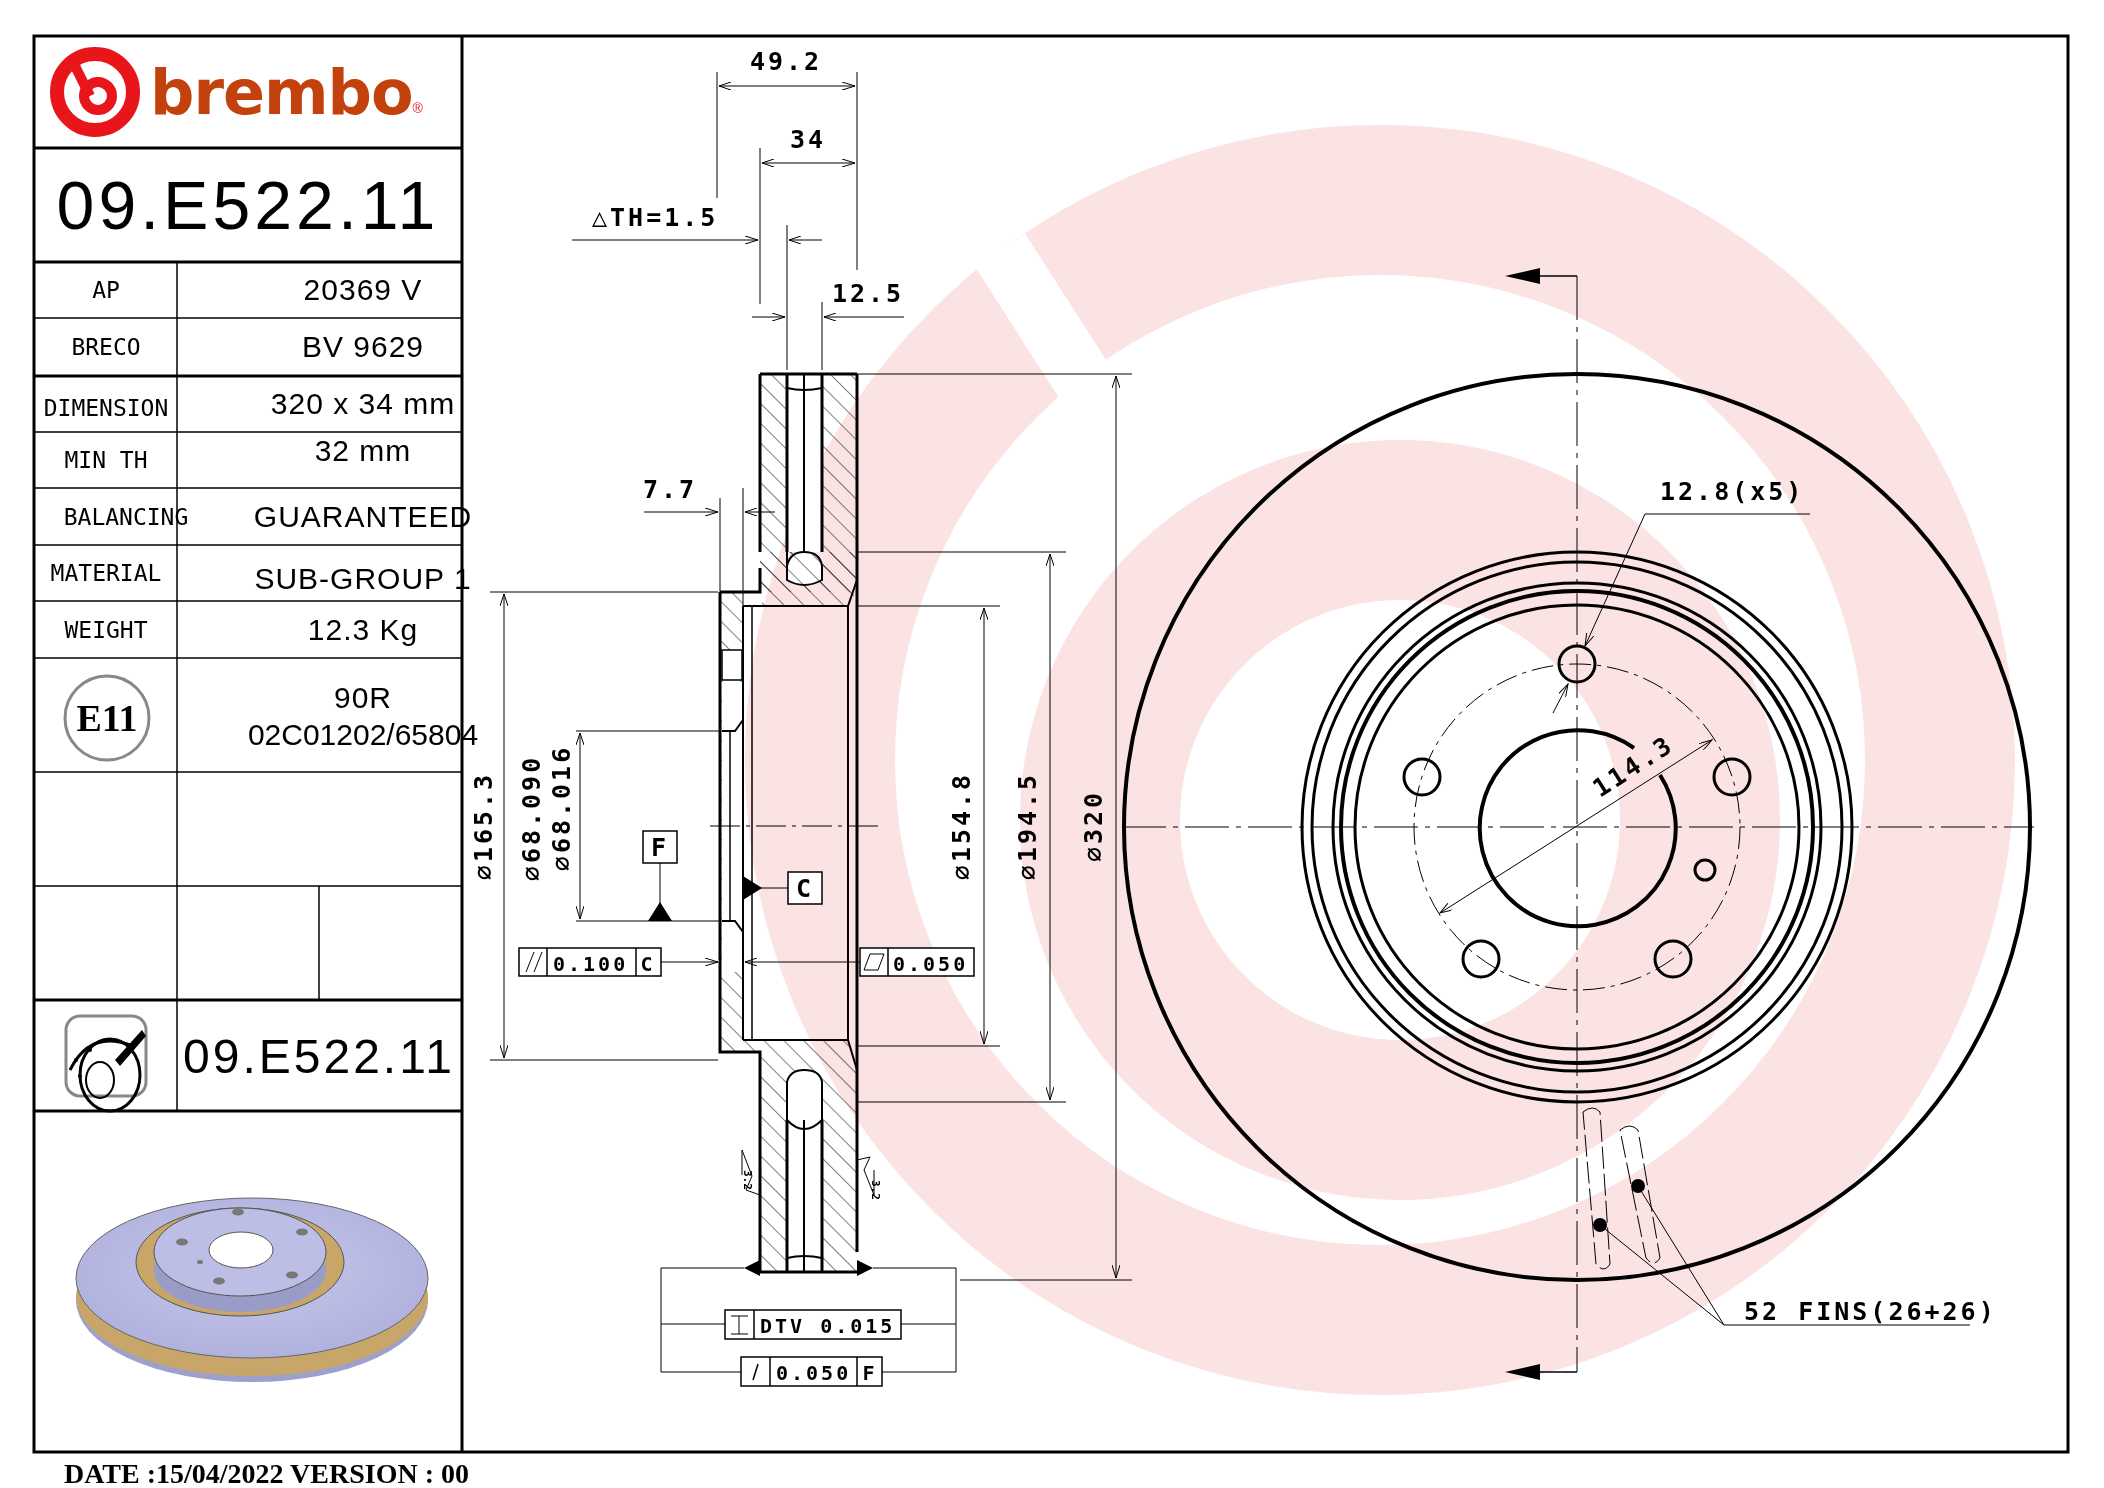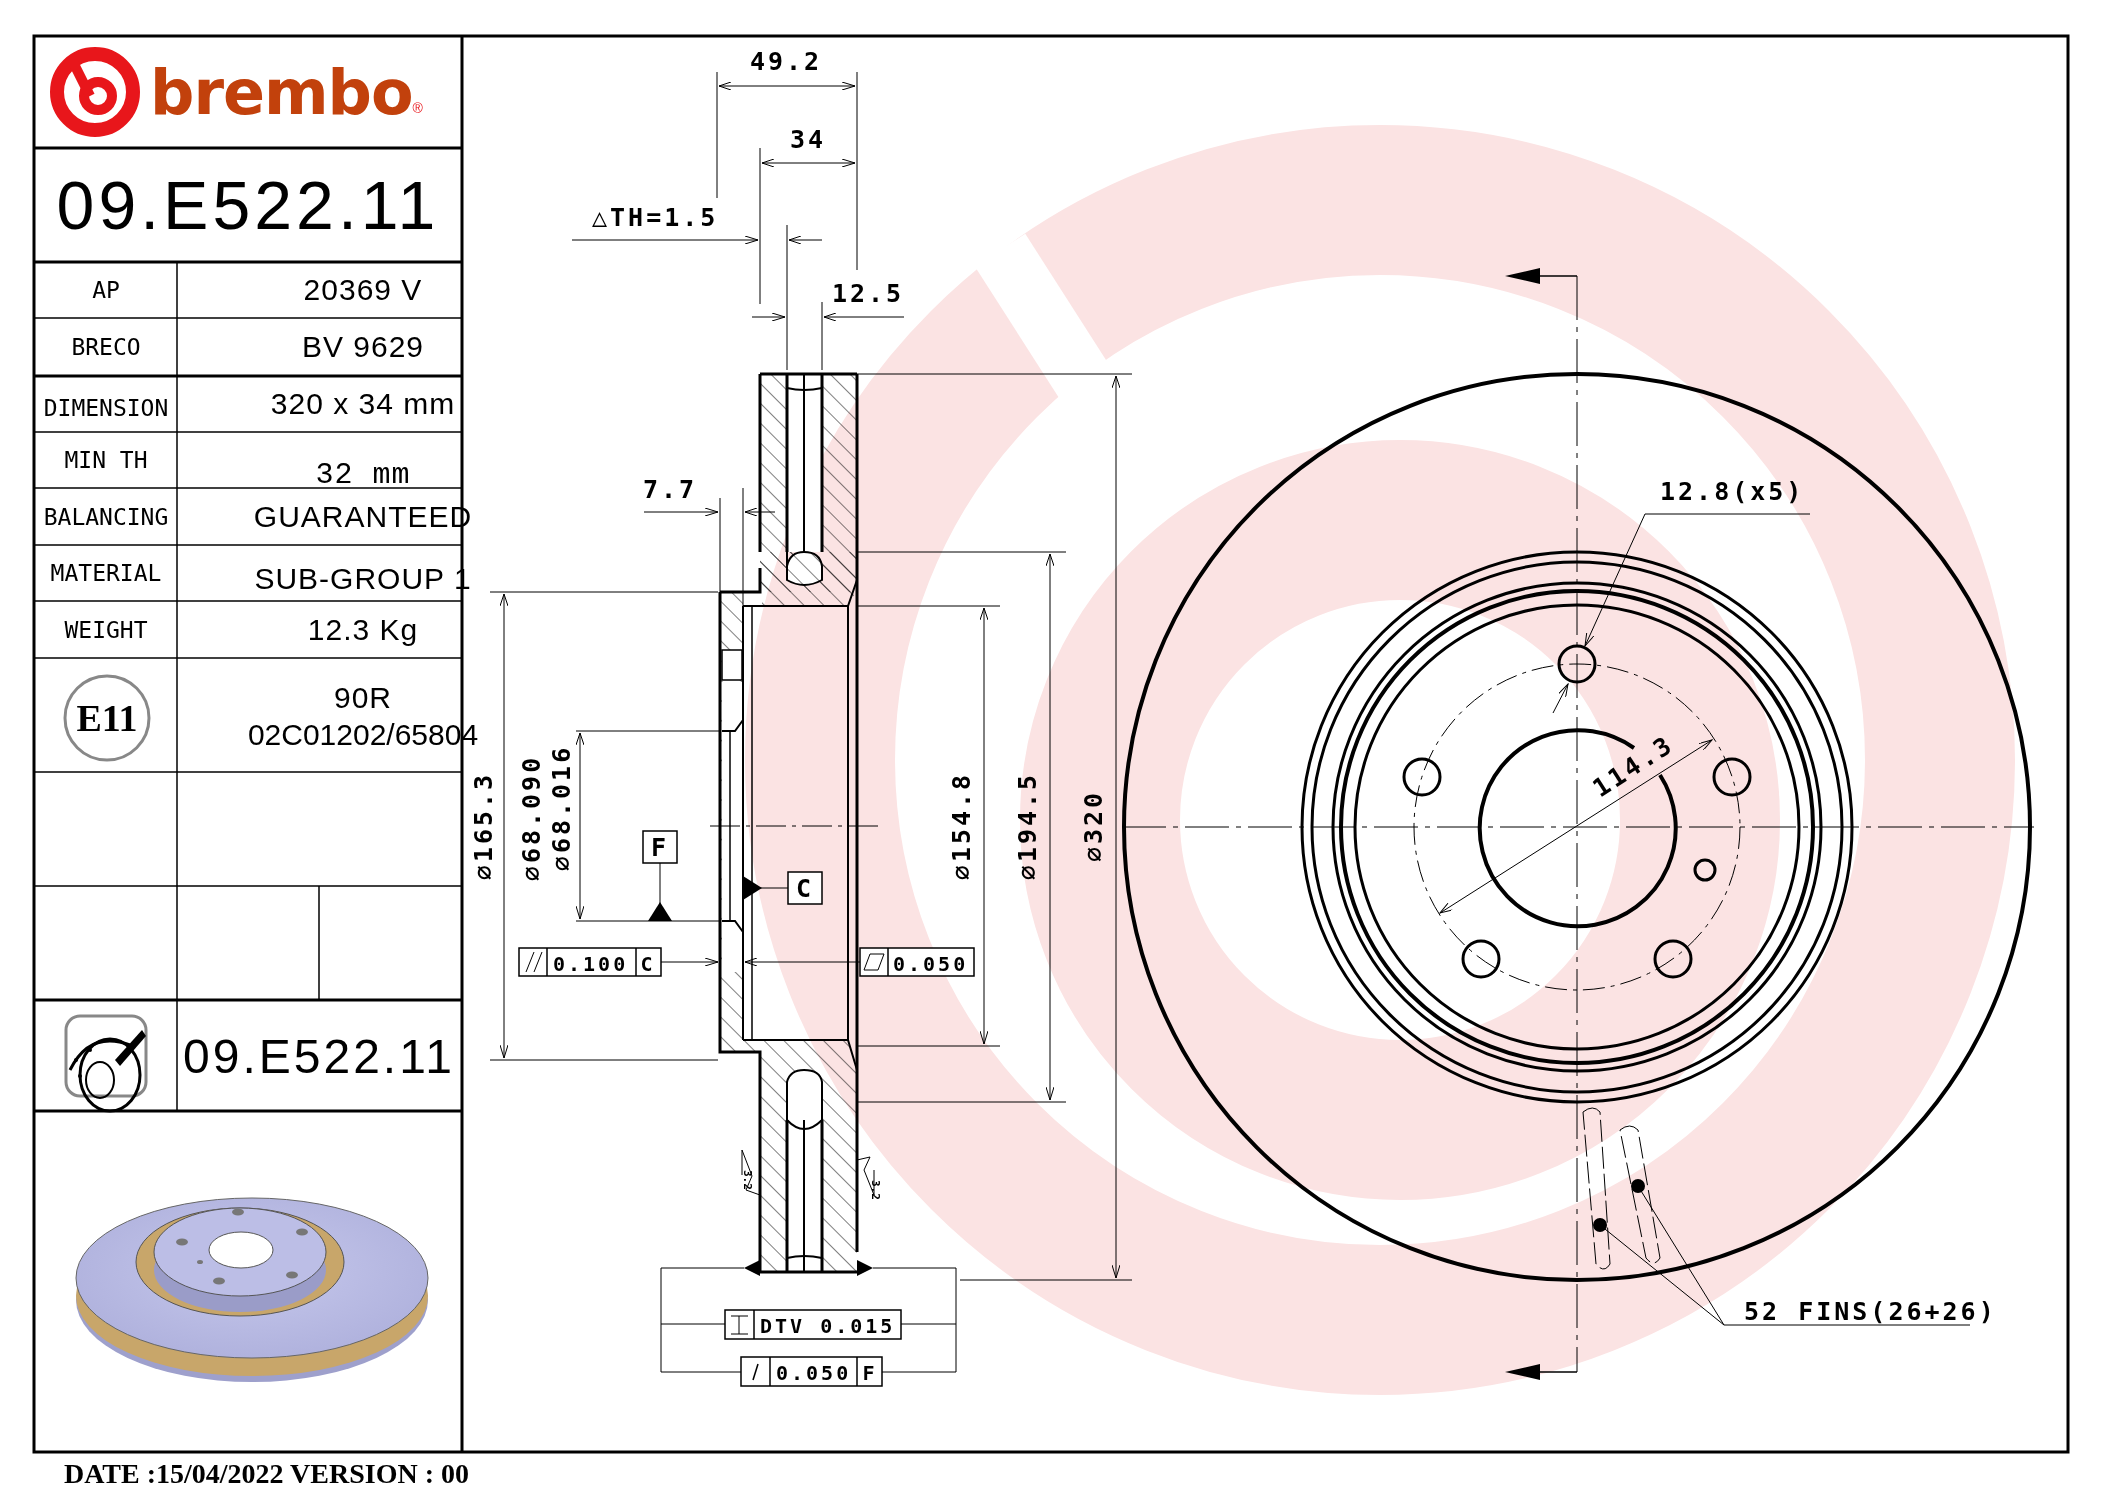--- a/index.html
+++ b/index.html
@@ -285,22 +285,22 @@
 
 <div class="cell pn" style="left:36px;top:150px;width:424px;height:110px;">09.E522.11</div>
 
 <div class="cell lbl" style="left:36px;top:262px;width:140px;height:56px;">AP</div>
 <div class="cell val" style="left:178px;top:262px;width:282px;height:56px;">20369 V</div>
 <div class="cell lbl" style="left:36px;top:318px;width:140px;height:58px;">BRECO</div>
 <div class="cell val" style="left:178px;top:318px;width:282px;height:58px;">BV 9629</div>
 <div class="cell lbl" style="left:36px;top:376px;width:140px;height:64px;border-radius:20px;">DIMENSION</div>
 <div class="cell val" style="left:178px;top:376px;width:282px;height:56px;">320 x 34 mm</div>
 <div class="cell lbl" style="left:36px;top:432px;width:140px;height:56px;">MIN TH</div>
-<div class="cell val" style="left:178px;top:456px;width:282px;height:38px;font-family:Liberation Mono, monospace;">32 mm</div>
-<div class="cell lbl" style="left:36px;top:488px;width:140px;height:57px;">BALANCING</div>
+<div class="cell val" style="left:178px;top:432px;width:282px;height:38px;">32 mm</div>
+<div class="cell lbl" style="left:36px;top:488px;width:140px;height:57px;padding-left:20px;">BALANCING</div>
 <div class="cell val" style="left:178px;top:488px;width:282px;height:57px;">GUARANTEED</div>
 <div class="cell lbl" style="left:36px;top:545px;width:140px;height:56px;">MATERIAL</div>
 <div class="cell val" style="left:178px;top:545px;width:282px;height:68px;">SUB-GROUP 1</div>
 <div class="cell lbl" style="left:36px;top:601px;width:140px;height:57px;">WEIGHT</div>
 <div class="cell val" style="left:178px;top:601px;width:282px;height:57px;">12.3 Kg</div>
 
 <div class="cell serif" style="left:65px;top:690px;width:84px;height:56px;font-weight:bold;font-size:38px;">E11</div>
 <div class="cell val" style="left:178px;top:678px;width:282px;height:40px;">90R</div>
 <div class="cell val" style="left:178px;top:715px;width:282px;height:40px;letter-spacing:0;">02C01202/65804</div>
 

